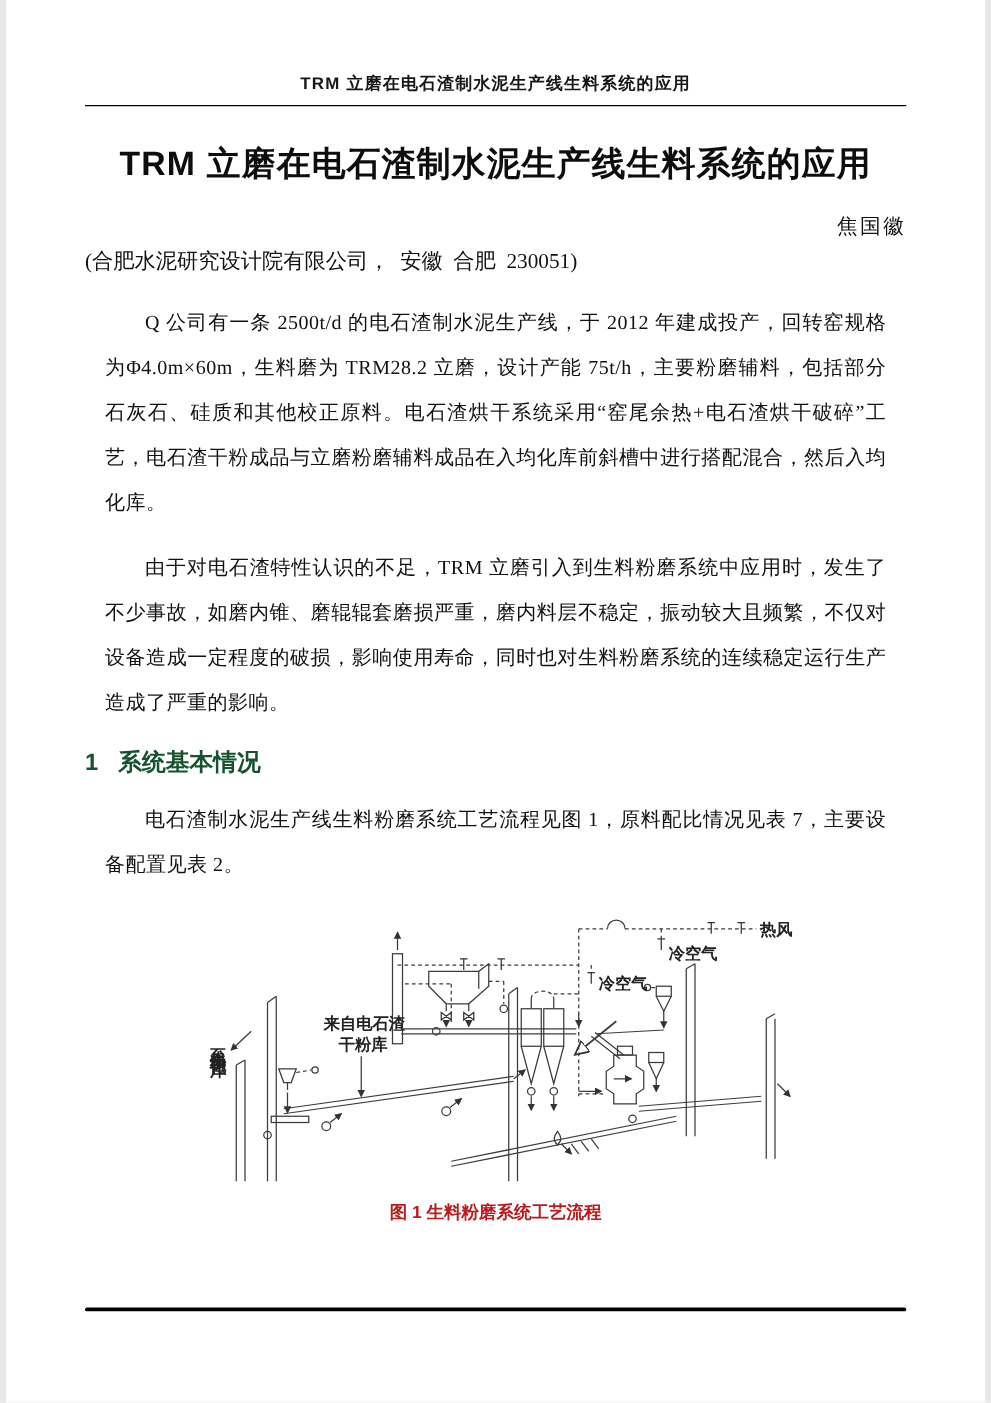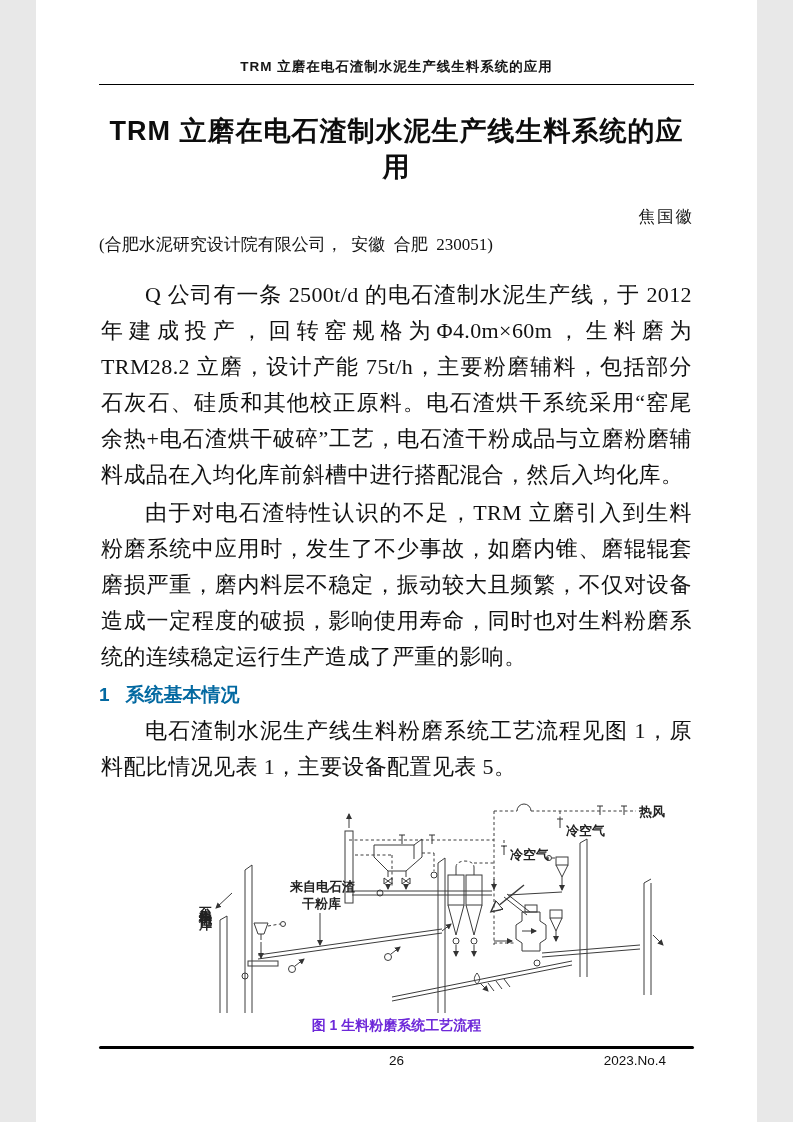--- a/index.html
+++ b/index.html
@@ -1,17 +1,17 @@
 <!DOCTYPE html>
 <html><head>
 <meta charset="utf-8">
 <style>
   html,body{margin:0;padding:0;background:#e8e8e8;}
   .page{
-    width:721px;height:1122px;position:relative;margin:0 auto;
+    width:783px;height:1122px;position:relative;margin:0 auto;
     background:#ffffff;overflow:hidden;color:#111;
     font-family:"Liberation Serif","DejaVu Serif",serif;
     text-decoration:underline;
   }
   .content{position:absolute;left:63px;right:63px;top:0;}
 
   
   .running-head{
     margin-top:58px;text-align:center;
     font-family:"Liberation Sans","DejaVu Sans",sans-serif;
@@ -23,44 +23,44 @@
   .title{
     margin-top:28px;text-align:center;
     font-family:"Liberation Sans","DejaVu Sans",sans-serif;
     font-weight:bold;font-size:27px;letter-spacing:1px;color:#0d0d0d;
   }
   .author{margin-top:21px;text-align:right;font-size:16.5px;letter-spacing:2px;}
   .affiliation{margin-top:5px;text-align:left;font-size:17px;white-space:pre-wrap;}
 
   
   .para{
-    margin:2px;font-size:22px;line-height:36px;text-align:justify;
+    margin:16px;font-size:16px;line-height:36px;text-align:justify;
     text-indent:2em;letter-spacing:0.4px;
   }
   .para.first{margin-top:21px;}
 
   .sec-head{
     margin:7px 0 5px 0;
     font-family:"Liberation Sans","DejaVu Sans",sans-serif;
-    font-weight:bold;font-size:19px;color:#0369a1;
+    font-weight:bold;font-size:19px;color:#14532d;
   }
   .sec-head .num{margin-right:16px;}
 
   
   .figure-wrap{position:relative;width:505px;height:218px;margin:10px 0 0 93px;}
   .vlabel{
     position:absolute;left:5px;top:101px;
     font-family:"Liberation Sans","DejaVu Sans",sans-serif;
     font-weight:bold;font-size:13px;line-height:16px;
     writing-mode:vertical-rl;text-orientation:upright;letter-spacing:2px;color:#222;
   }
   .fig-caption{
-    text-align:center;margin-top:4px;
-    font-family:"Liberation Sans","DejaVu Sans",sans-serif;
-    font-weight:bold;font-size:14px;color:#6d28d9;
+    text-align:center;margin-top:16px;
+    font-family:"Liberation Sans","DejaVu Sans",sans-serif;
+    font-weight:bold;font-size:14px;color:#b91c1c;
   }
   svg text{
     font-family:"Liberation Sans","DejaVu Sans",sans-serif;
     font-weight:bold;font-size:13px;fill:#222;
   }
 
   
   .footer{position:absolute;left:63px;right:63px;top:1046px;}
   .foot-rule{height:3px;background:#000;border-radius:2px;}
   .foot-row{position:relative;height:20px;margin-top:4px;
@@ -80,21 +80,21 @@
     <div class="title">TRM 立磨在电石渣制水泥生产线生料系统的应用</div>
     <div class="author">焦国徽</div>
     <div class="affiliation">(合肥水泥研究设计院有限公司，  安徽  合肥  230051)</div>
 
     <p class="para first">Q 公司有一条 2500t/d 的电石渣制水泥生产线，于 2012 年建成投产，回转窑规格为Φ4.0m×60m，生料磨为 TRM28.2 立磨，设计产能 75t/h，主要粉磨辅料，包括部分石灰石、硅质和其他校正原料。电石渣烘干系统采用“窑尾余热+电石渣烘干破碎”工艺，电石渣干粉成品与立磨粉磨辅料成品在入均化库前斜槽中进行搭配混合，然后入均化库。</p>
     <p class="para">由于对电石渣特性认识的不足，TRM 立磨引入到生料粉磨系统中应用时，发生了不少事故，如磨内锥、磨辊辊套磨损严重，磨内料层不稳定，振动较大且频繁，不仅对设备造成一定程度的破损，影响使用寿命，同时也对生料粉磨系统的连续稳定运行生产造成了严重的影响。</p>
 
     <div class="sec-head">
       <span class="num">1</span><span>系统基本情况</span>
     </div>
-    <p class="para">电石渣制水泥生产线生料粉磨系统工艺流程见图 1，原料配比情况见表 1，主要设备配置见表 5。</p>
+    <p class="para">电石渣制水泥生产线生料粉磨系统工艺流程见图 1，原料配比情况见表 7，主要设备配置见表 2。</p>
 
     <div class="figure-wrap">
       <div class="vlabel">至生料均化库</div>
       <svg width="505" height="218" viewBox="0 0 505 218">
         <defs>
           <marker id="arr" markerWidth="7" markerHeight="7" refX="5" refY="3" orient="auto">
             <path d="M0,0 L6,3 L0,6 Z" fill="#333"></path>
           </marker>
           <marker id="arrO" markerWidth="10" markerHeight="10" refX="7" refY="4" orient="auto">
             <path d="M0,0 L8,4 L0,8 Z" fill="#fff" stroke="#333" stroke-width="1"></path>
@@ -272,18 +272,14 @@
         <text x="110" y="113">干粉库</text>
       </svg>
     </div>
     <div class="fig-caption">图 1  生料粉磨系统工艺流程</div>
 
 
   </div>
 
   <div class="footer">
     <div class="foot-rule"></div>
-    <div class="foot-row">
-      <span class="page-num">26</span>
-      <span class="issue">2023.No.4</span>
-    </div>
   </div>
 </div>
 
 </body></html>

